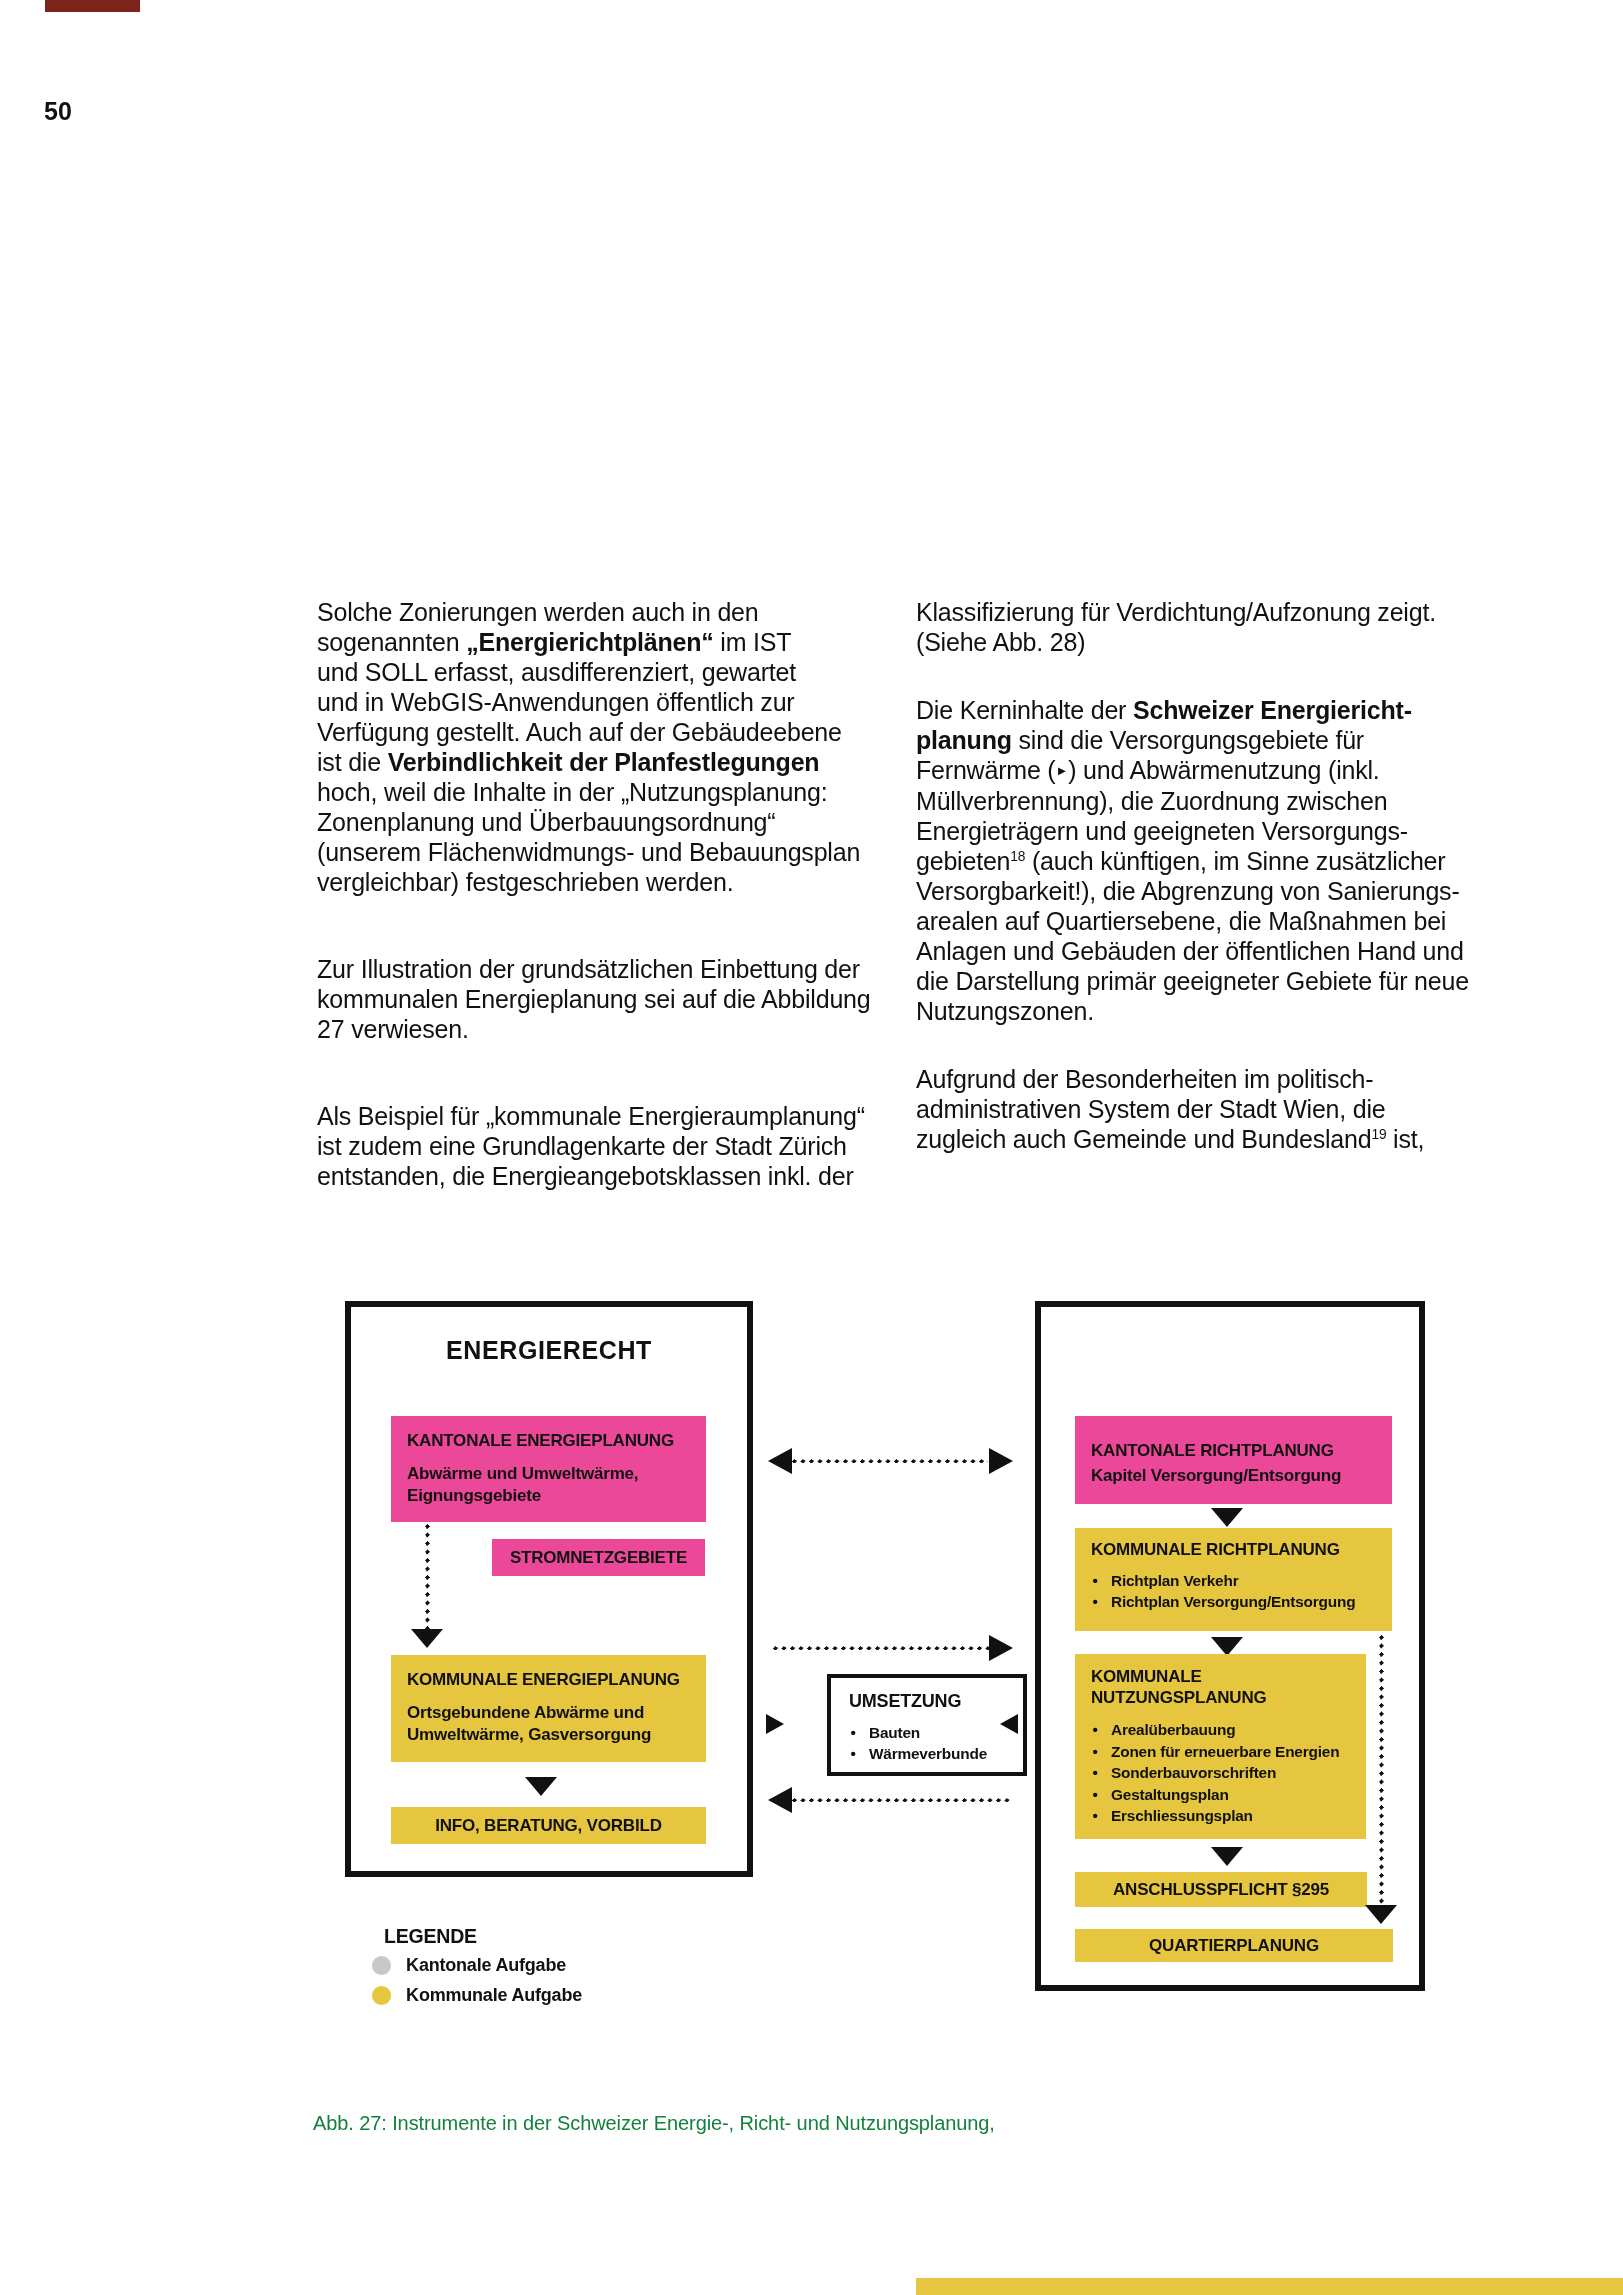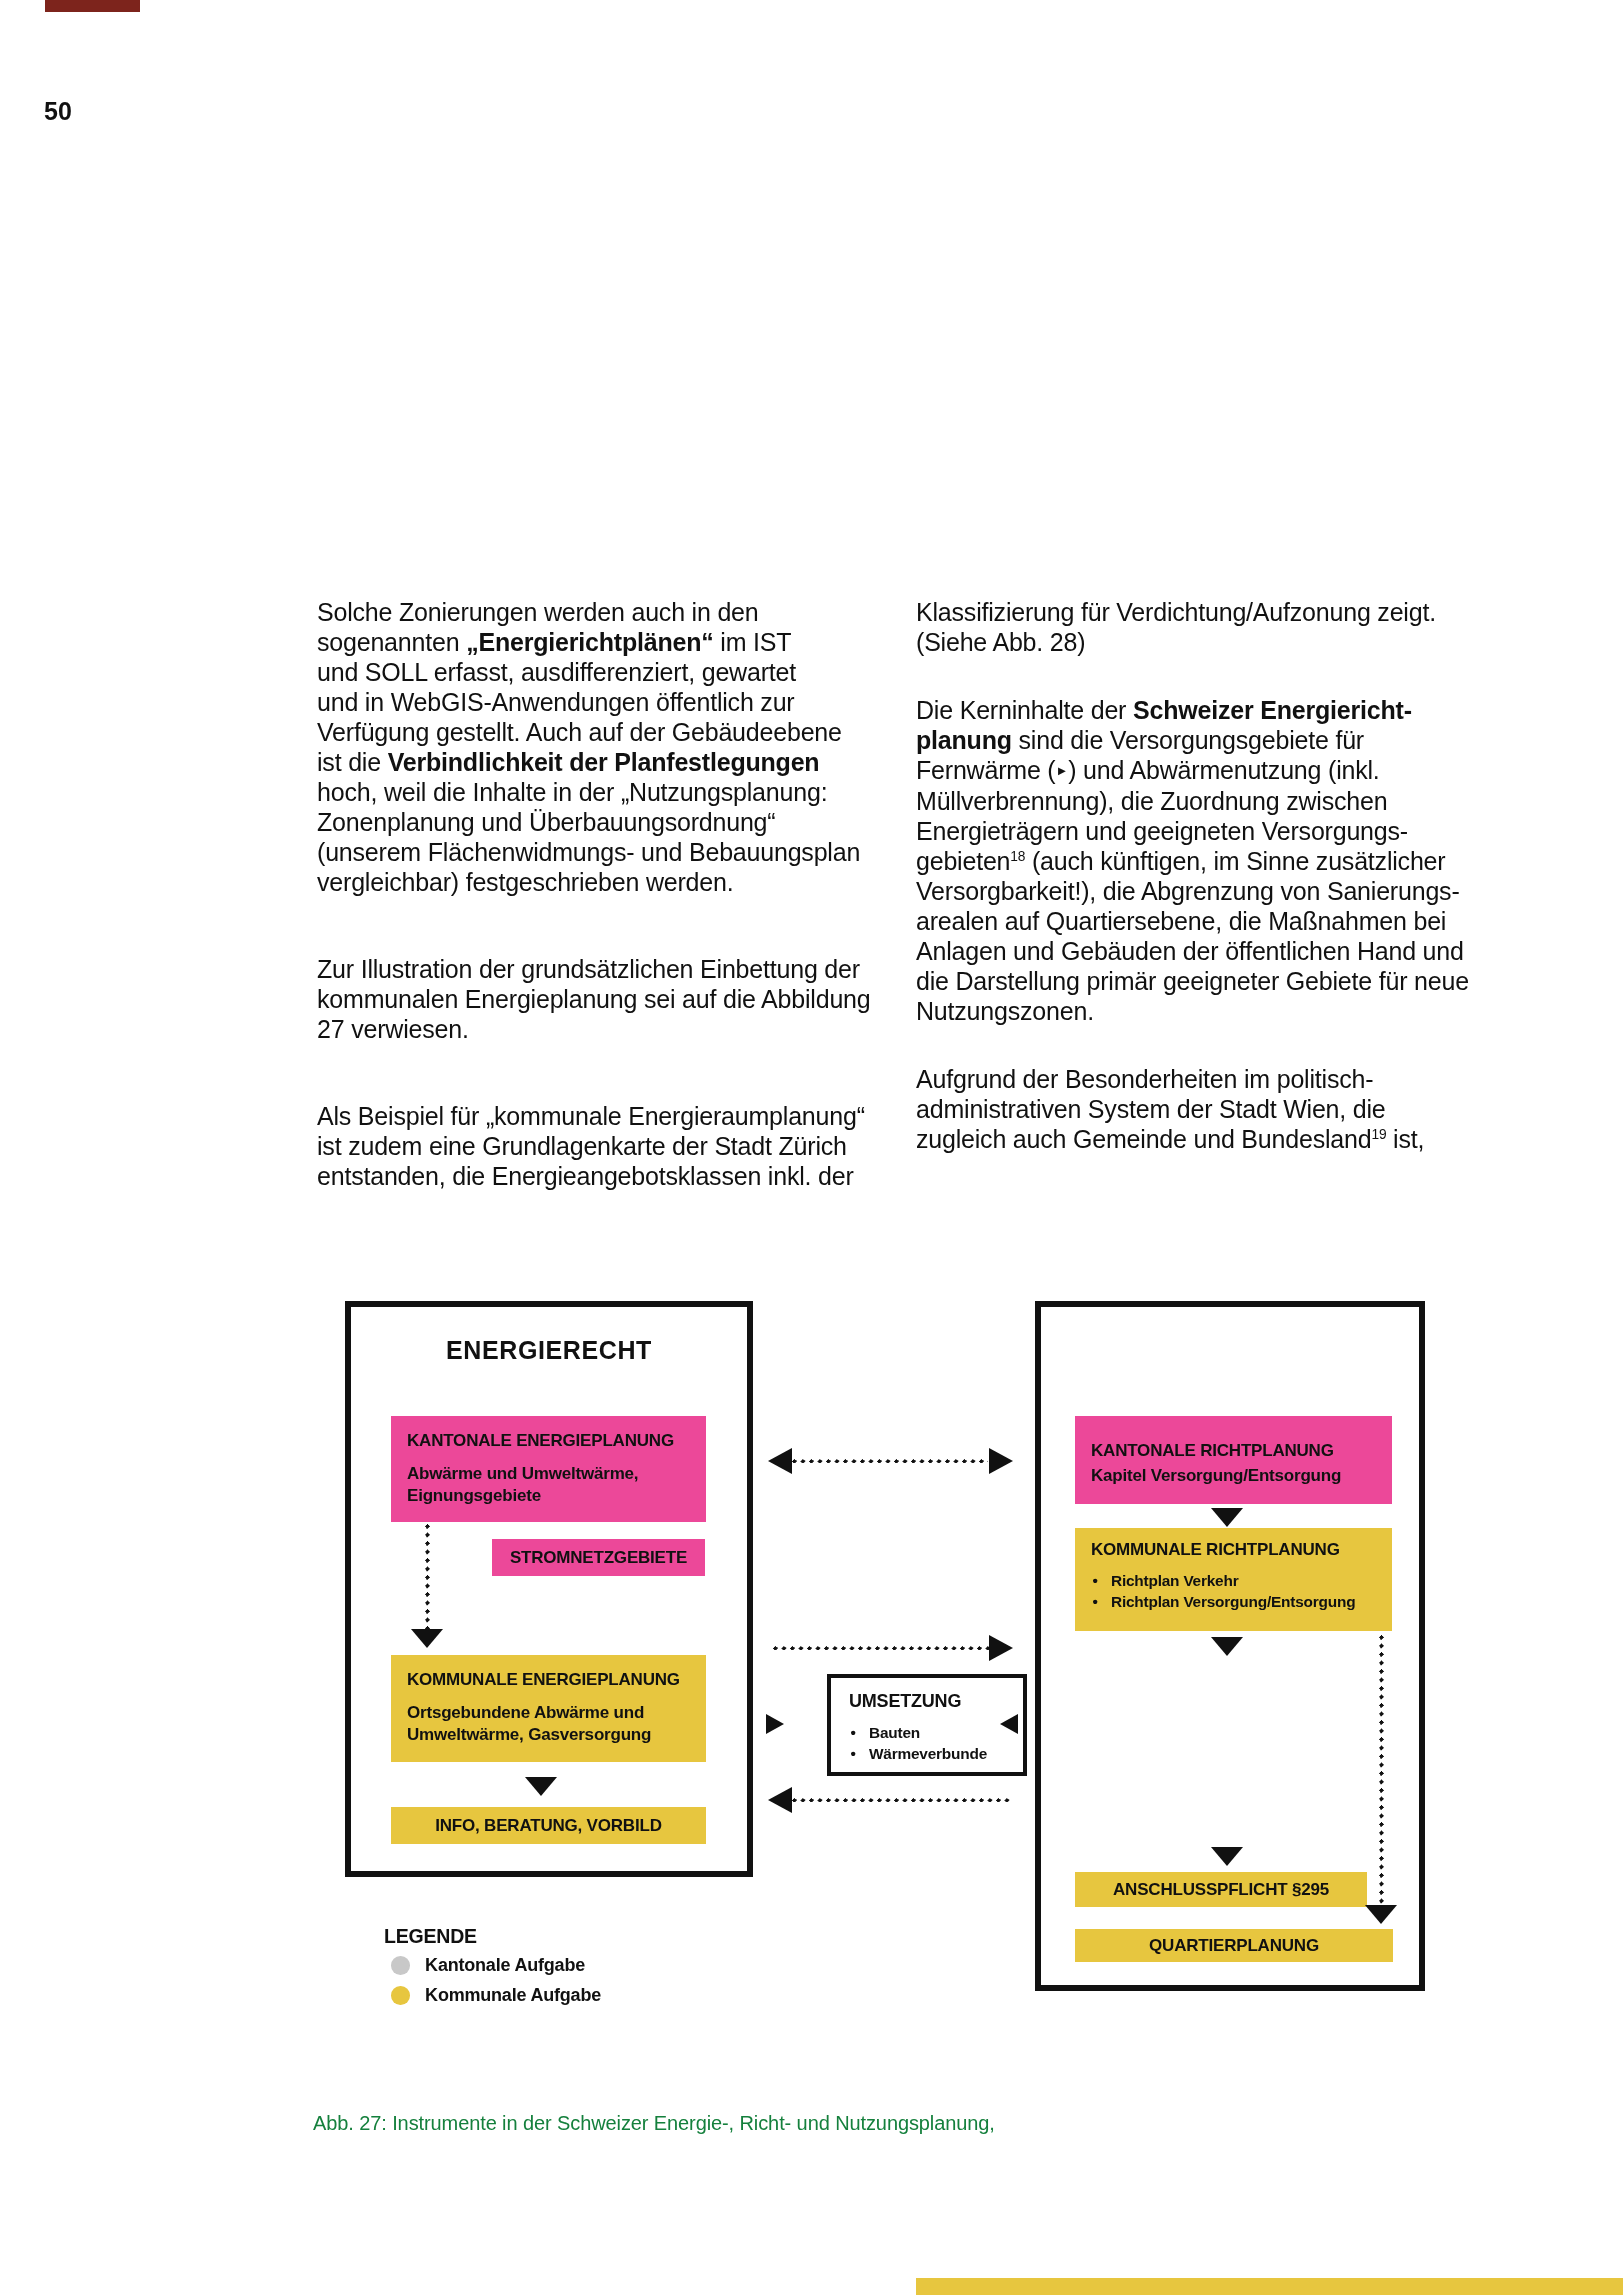--- a/index.html
+++ b/index.html
@@ -53,21 +53,21 @@
   .tri-e-sm{position:absolute;width:0;height:0;border-top:10.6px solid transparent;border-bottom:10.6px solid transparent;border-left:18px solid #111;}
   .tri-w-sm{position:absolute;width:0;height:0;border-top:10.6px solid transparent;border-bottom:10.6px solid transparent;border-right:18px solid #111;}
 
   
   #umsetzung{left:827px;top:1674px;width:200px;height:102px;border:4.9px solid #111;box-sizing:border-box;padding:13px 8px 12px 18px;background:#fff;}
   #umsetzung .bt{font-weight:bold;font-size:18px;letter-spacing:-0.2px;}
   #umsetzung ul.dlist li{font-size:15.4px;line-height:21px;}
 
   
   #legend-title{left:384px;top:1925px;font-size:19.5px;font-weight:bold;letter-spacing:-0.2px;}
-  .legend-row{position:absolute;left:391px;display:flex;align-items:center;}
+  .legend-row{position:absolute;left:372px;display:flex;align-items:center;}
   #legend-row-0{top:1955px;}
   #legend-row-1{top:1985px;}
   .swatch{width:18.7px;height:18.7px;border-radius:50%;margin-right:15.4px;flex:0 0 auto;}
   .legend-label{font-size:18px;font-weight:bold;letter-spacing:-0.2px;}
 
   
   #caption{left:313px;top:2112px;font-size:20px;color:#15803d;letter-spacing:-0.1px;}
 </style>
 </head>
 <body>
@@ -149,20 +149,30 @@
   <div class="dbox yellow" style="left:34px;top:221px;width:317px;height:103px;padding:12px 16px;">
     <div class="bt">KOMMUNALE RICHTPLANUNG</div>
     <ul class="dlist">
       <li>Richtplan Verkehr</li>
       <li>Richtplan Versorgung/Entsorgung</li>
     </ul>
   </div>
 
   <div class="tri-down" style="left:170px;top:330px;"></div>
 
+  <div class="dbox yellow" style="left:34px;top:347px;width:291px;height:185px;padding:12px 16px;">
+    <div class="bt" style="line-height:21px;">KOMMUNALE<br>NUTZUNGSPLANUNG</div>
+    <ul class="dlist" style="margin-top:11.4px;">
+      <li>Arealüberbauung</li>
+      <li>Zonen für erneuerbare Energien</li>
+      <li>Sonderbauvorschriften</li>
+      <li>Gestaltungsplan</li>
+      <li>Erschliessungsplan</li>
+    </ul>
+  </div>
 
   <div class="vdots" style="left:338px;top:328px;height:270px;"></div>
 
   <div class="tri-down" style="left:170px;top:540px;"></div>
 
   <div class="dbox yellow oneline" style="left:34px;top:565px;width:292px;height:35px;line-height:35px;">ANSCHLUSSPFLICHT §295</div>
 
   <div class="tri-down" style="left:324px;top:598px;"></div>
 
   <div class="dbox yellow oneline" style="left:34px;top:622px;width:318px;height:33px;line-height:33px;">QUARTIERPLANUNG</div>

